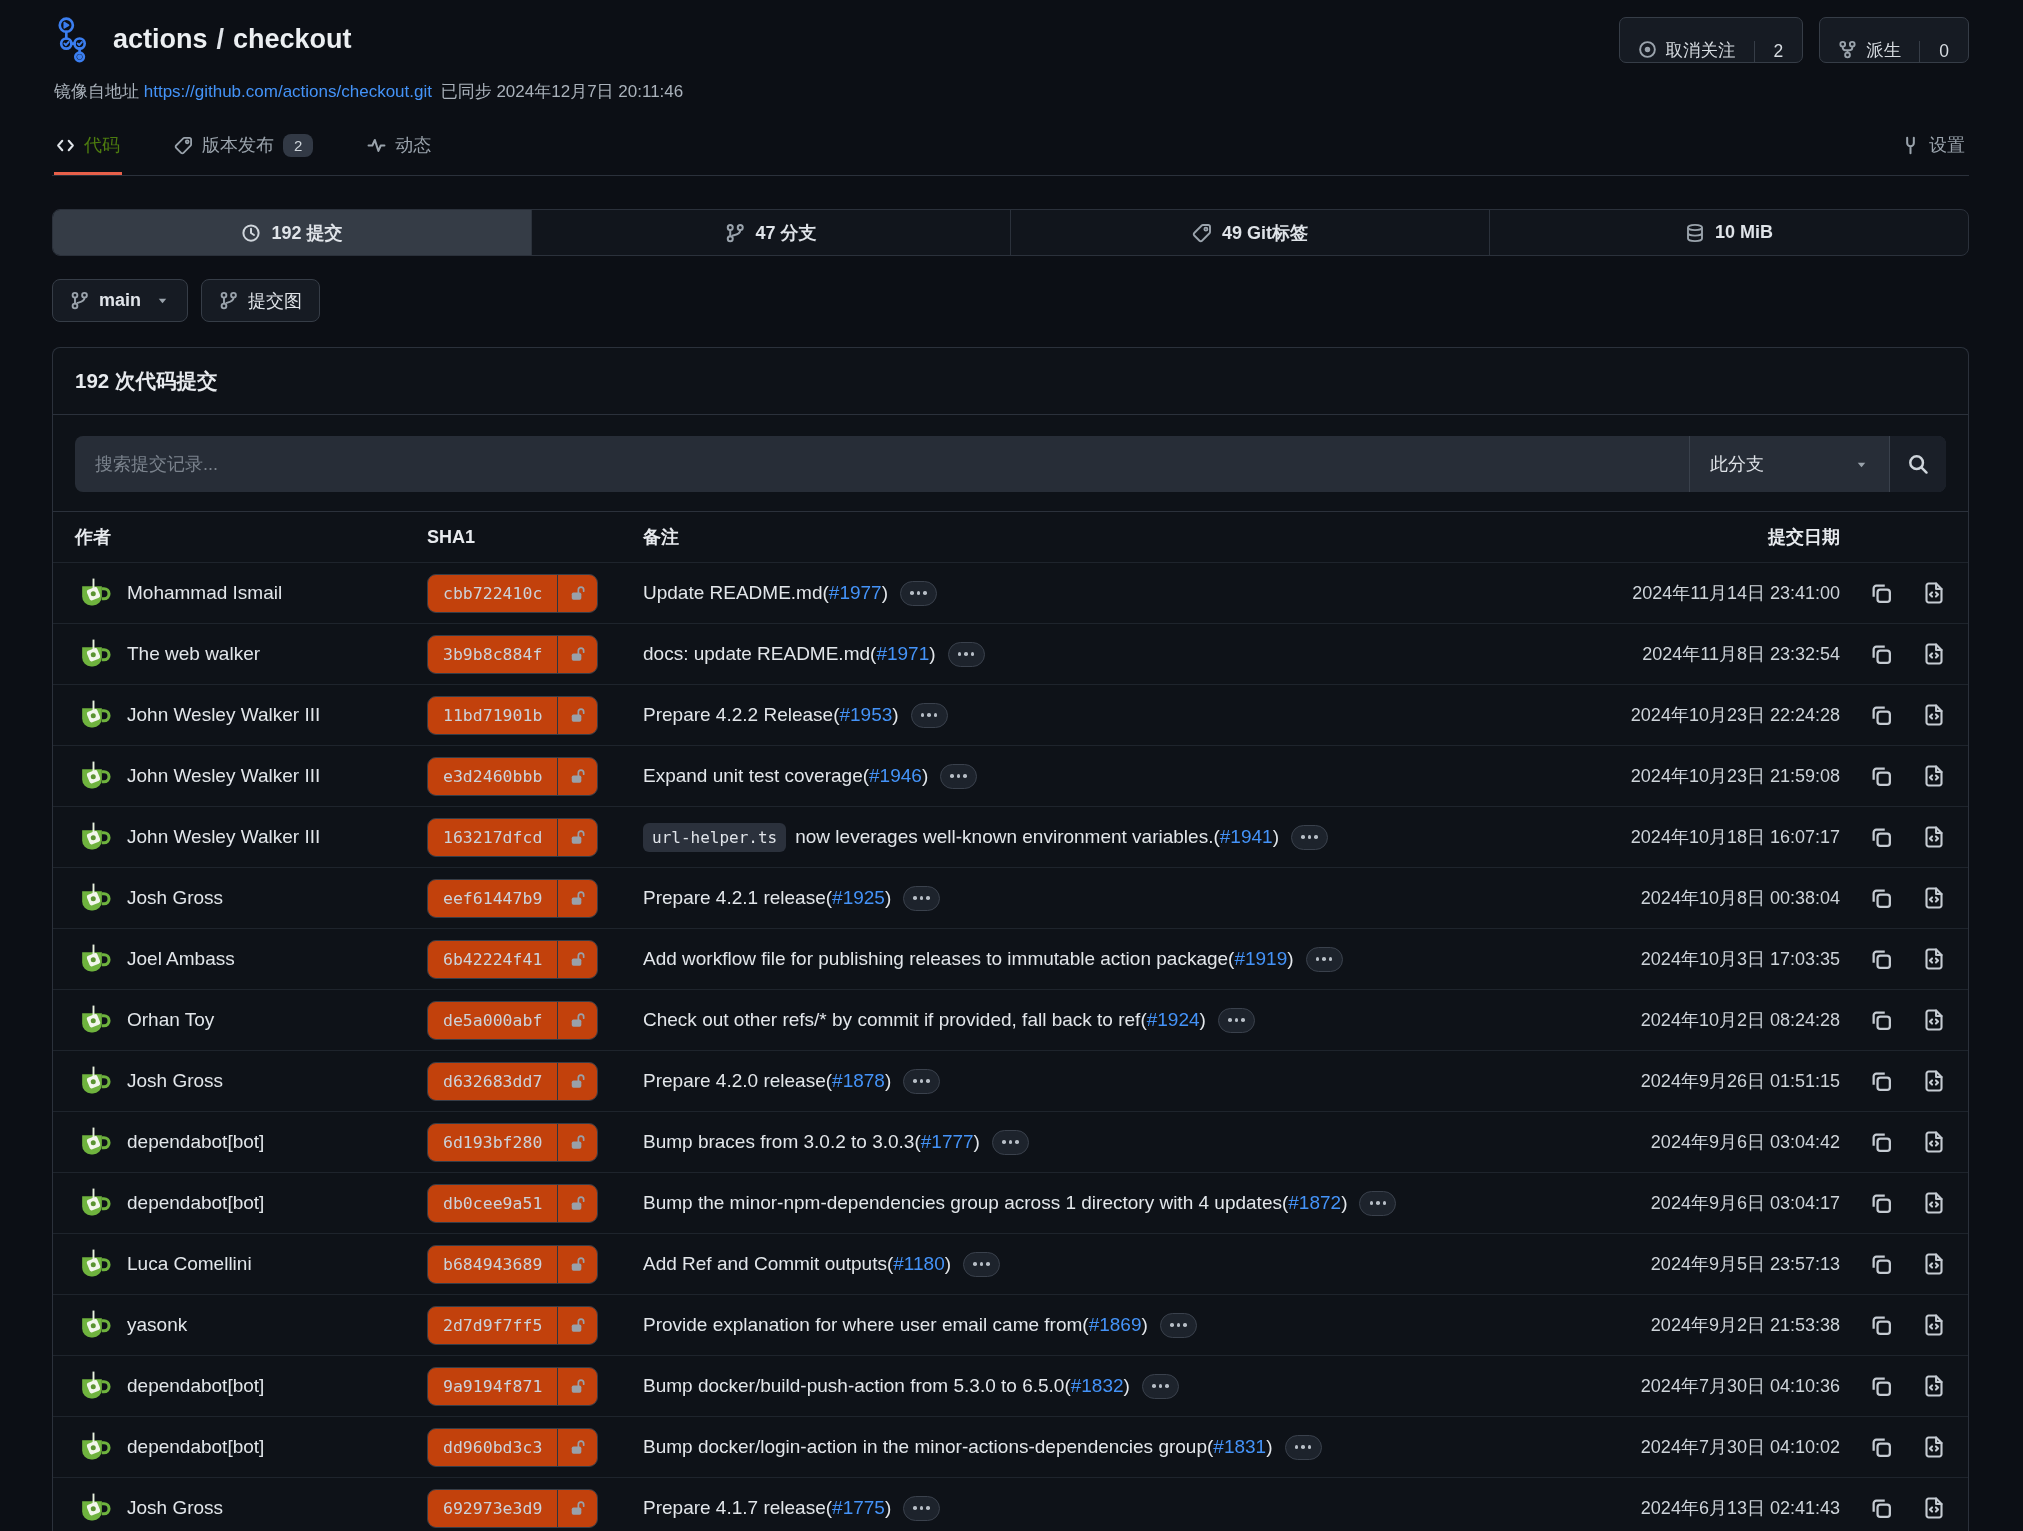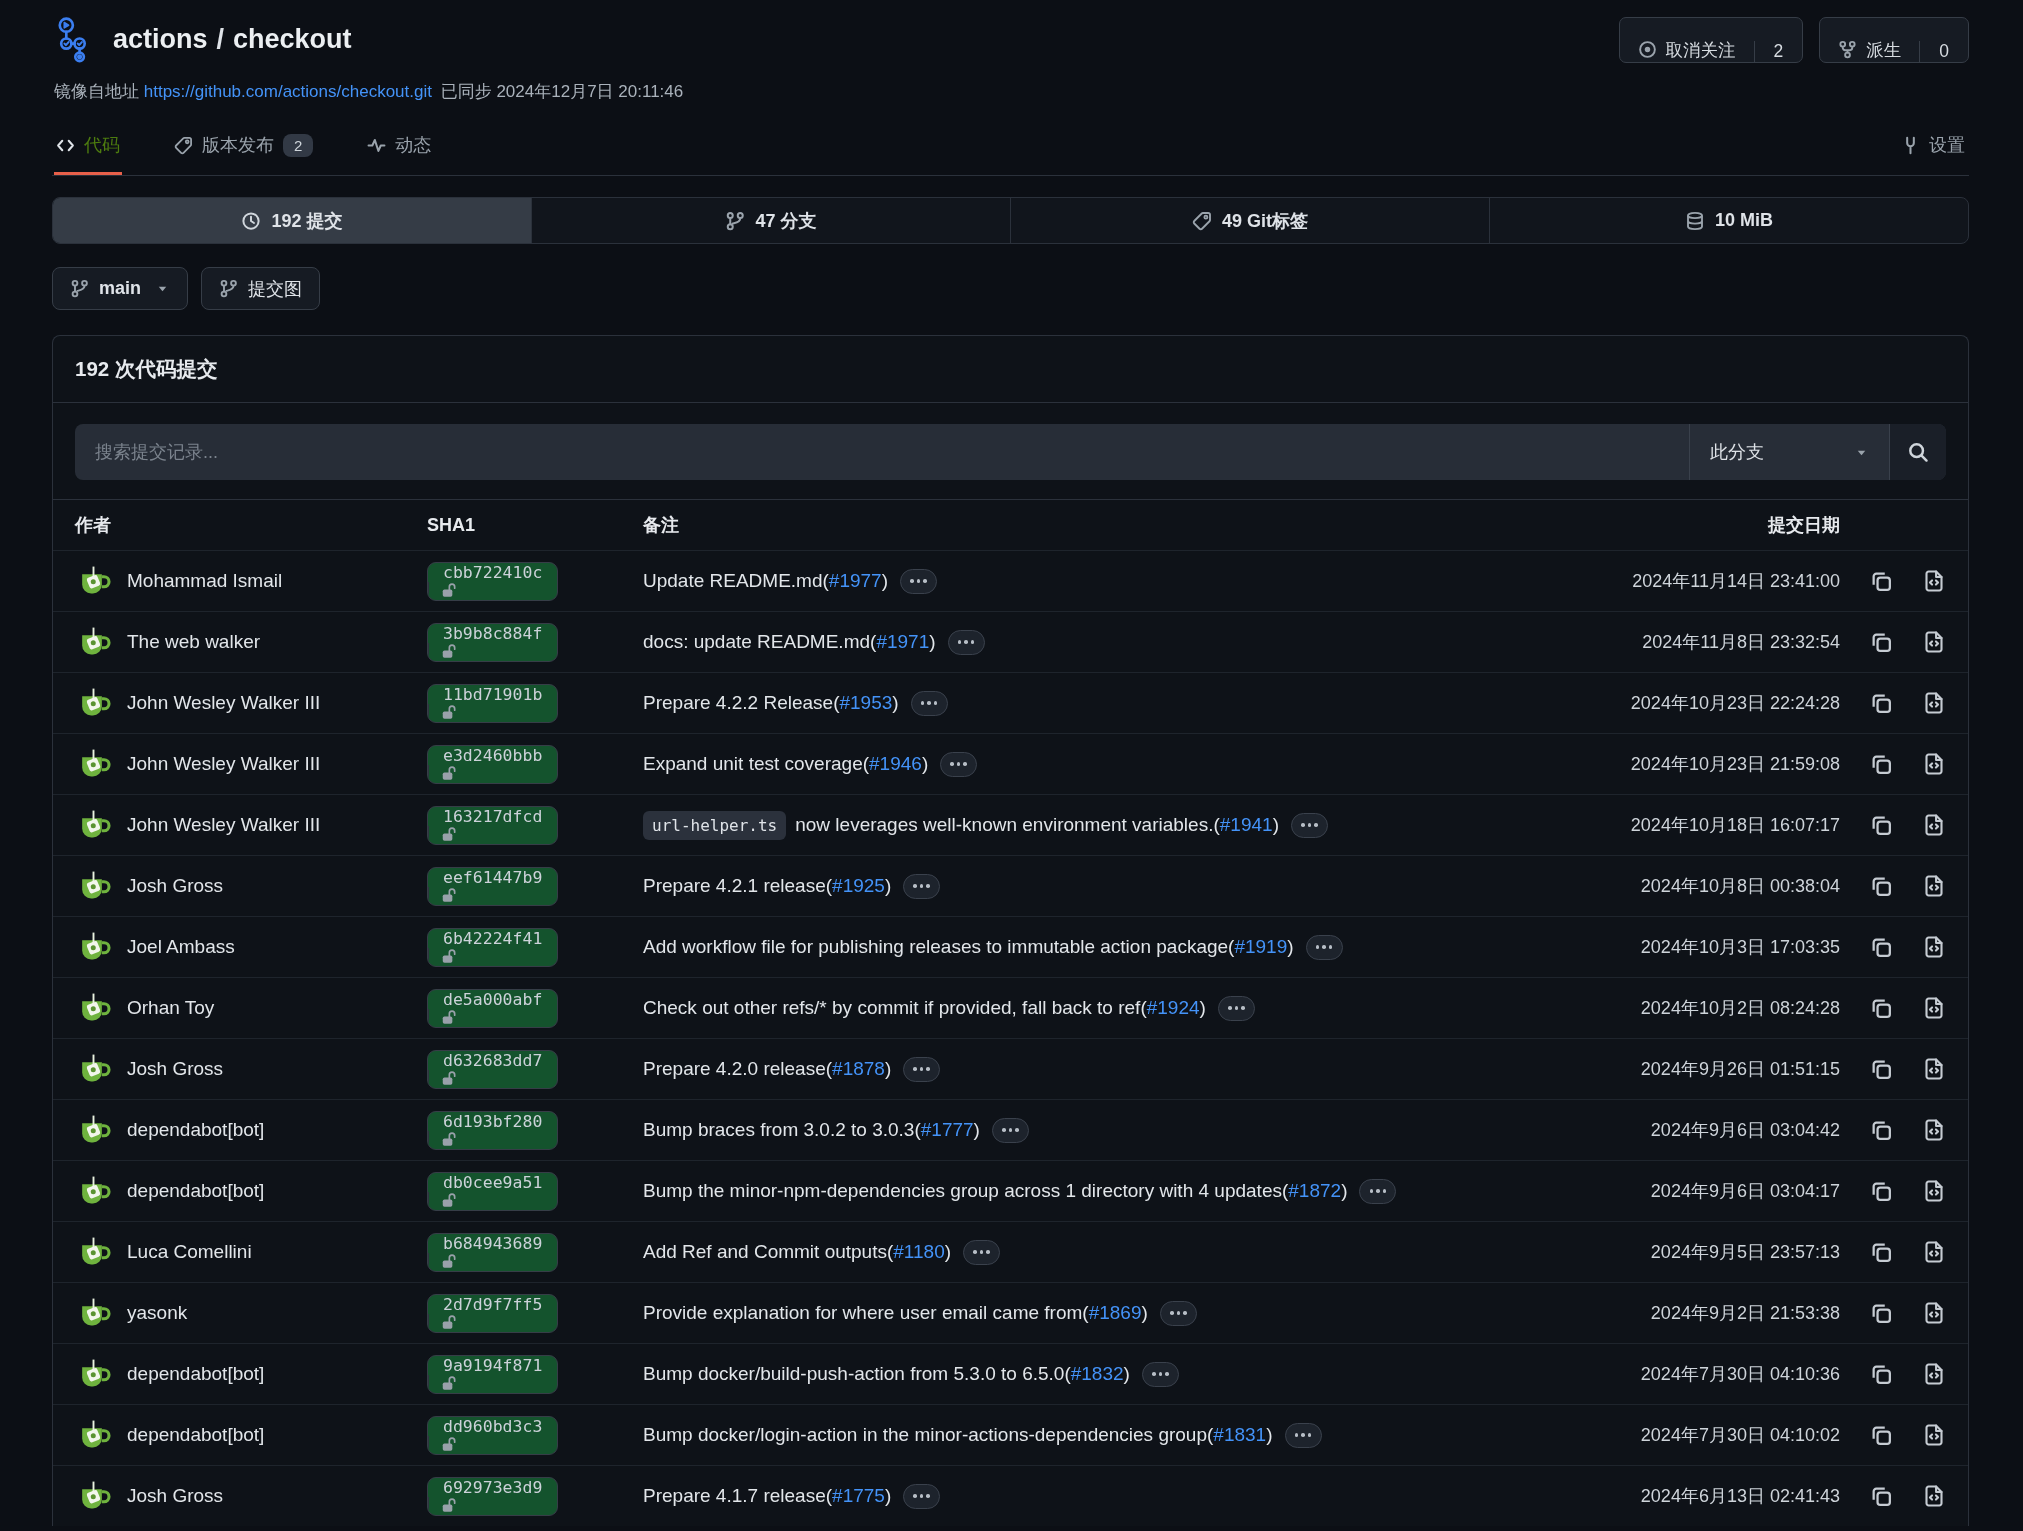--- a/index.html
+++ b/index.html
@@ -28,21 +28,21 @@
   .mirror-line .synced { margin-left:4px; }
 
   
   .tabs { display:flex; align-items:flex-end; gap:50px; margin-top:20px; border-bottom:1px solid #2b313b; padding:0 2px; }
   .tab { display:flex; align-items:center; gap:9px; font-size:18px; color:#9aa3ac; padding:10px 2px 15px; border-bottom:3px solid transparent; cursor:pointer; }
   .tab.active { color:#4d7c0f; border-bottom-color:#e8604a; font-weight:400; }
   .tab .badge { background:#323945; color:#cfd5db; border-radius:8px; font-size:15px; padding:3px 11px; }
   .tab-settings { margin-left:auto; }
 
   
-  .stats-bar { display:flex; margin-top:21px; border:1px solid #2b313b; border-radius:8px; background:#11151c; height:47px; overflow:hidden; }
+  .stats-bar { display:flex; margin-top:33px; border:1px solid #2b313b; border-radius:8px; background:#11151c; height:47px; overflow:hidden; }
   .seg { flex:1; display:flex; align-items:center; justify-content:center; gap:10px; font-size:18px; font-weight:600; color:#dfe3e8; border-left:1px solid #2b313b; cursor:pointer; }
   .seg:first-child { border-left:none; }
   .seg.active { background:#353c46; }
 
   
   .toolbar { display:flex; gap:13px; margin-top:23px; }
   .tbtn { display:flex; align-items:center; gap:10px; height:43px; padding:0 17px; background:#161b23; border:1px solid #363d47; border-radius:8px; font-size:18px; color:#dfe3e8; cursor:pointer; }
   .tbtn .caret { margin-left:4px; }
   .tbtn.branch b { font-weight:bold; }
 
@@ -57,21 +57,21 @@
   .search-btn { width:57px; display:flex; align-items:center; justify-content:center; background:#1a1f28; border:none; border-left:1px solid #3a414c; cursor:pointer; }
 
   
   .grid-row { display:grid; grid-template-columns:352px 216px 1fr 308px 106px; align-items:center; padding:0 22px; }
   .table-head { height:50px; font-size:18px; font-weight:bold; color:#e7eaee; }
   .table-head .h-date { text-align:right; }
   .commit-row { height:61px; border-top:1px solid #1e242c; }
   .author-cell { display:flex; align-items:center; gap:15px; overflow:hidden; }
   .avatar { width:37px; height:37px; flex:none; }
   .author-name { font-size:19px; color:#e2e6ea; white-space:nowrap; }
-  .sha-badge { display:inline-flex; align-items:stretch; height:39px; background:#14532d; border:1px solid #363d47; border-radius:9px; overflow:hidden; cursor:pointer;flex-direction:column; }
+  .sha-badge { display:inline-flex; align-items:stretch; height:39px; background:#c2410c; border:1px solid #363d47; border-radius:9px; overflow:hidden; cursor:pointer; }
   .sha-text { display:flex; align-items:center; padding:0 15px; font-family:"DejaVu Sans Mono","Liberation Mono",monospace; font-size:16.5px; color:#ccd2d9; }
   .sha-lock { display:flex; align-items:center; padding:0 11px; border-left:1px solid #2e353f; }
   .msg-cell { font-size:19px; color:#e2e6ea; white-space:nowrap; overflow:hidden; display:flex; align-items:center; }
   .msg-cell .pr-link { color:#4493f8; }
   .code-chip { font-family:"DejaVu Sans Mono","Liberation Mono",monospace; font-size:16px; background:#2b313c; border-radius:6px; padding:5px 9px; margin-right:9px; color:#dfe3e8; }
   .more-btn { margin-left:12px; flex:none; width:37px; height:25px; border-radius:13px; background:#1d232c; border:1px solid #3a414c; display:inline-flex; align-items:center; justify-content:center; gap:3px; cursor:pointer; }
   .more-btn i { width:3.5px; height:3.5px; background:#b7bec6; border-radius:50%; }
   .date-cell { font-size:18px; color:#ced4da; text-align:right; white-space:nowrap; }
   .actions-cell { display:flex; justify-content:flex-end; gap:29px; }
   .act-icon { cursor:pointer; color:#c6ccd3; }

